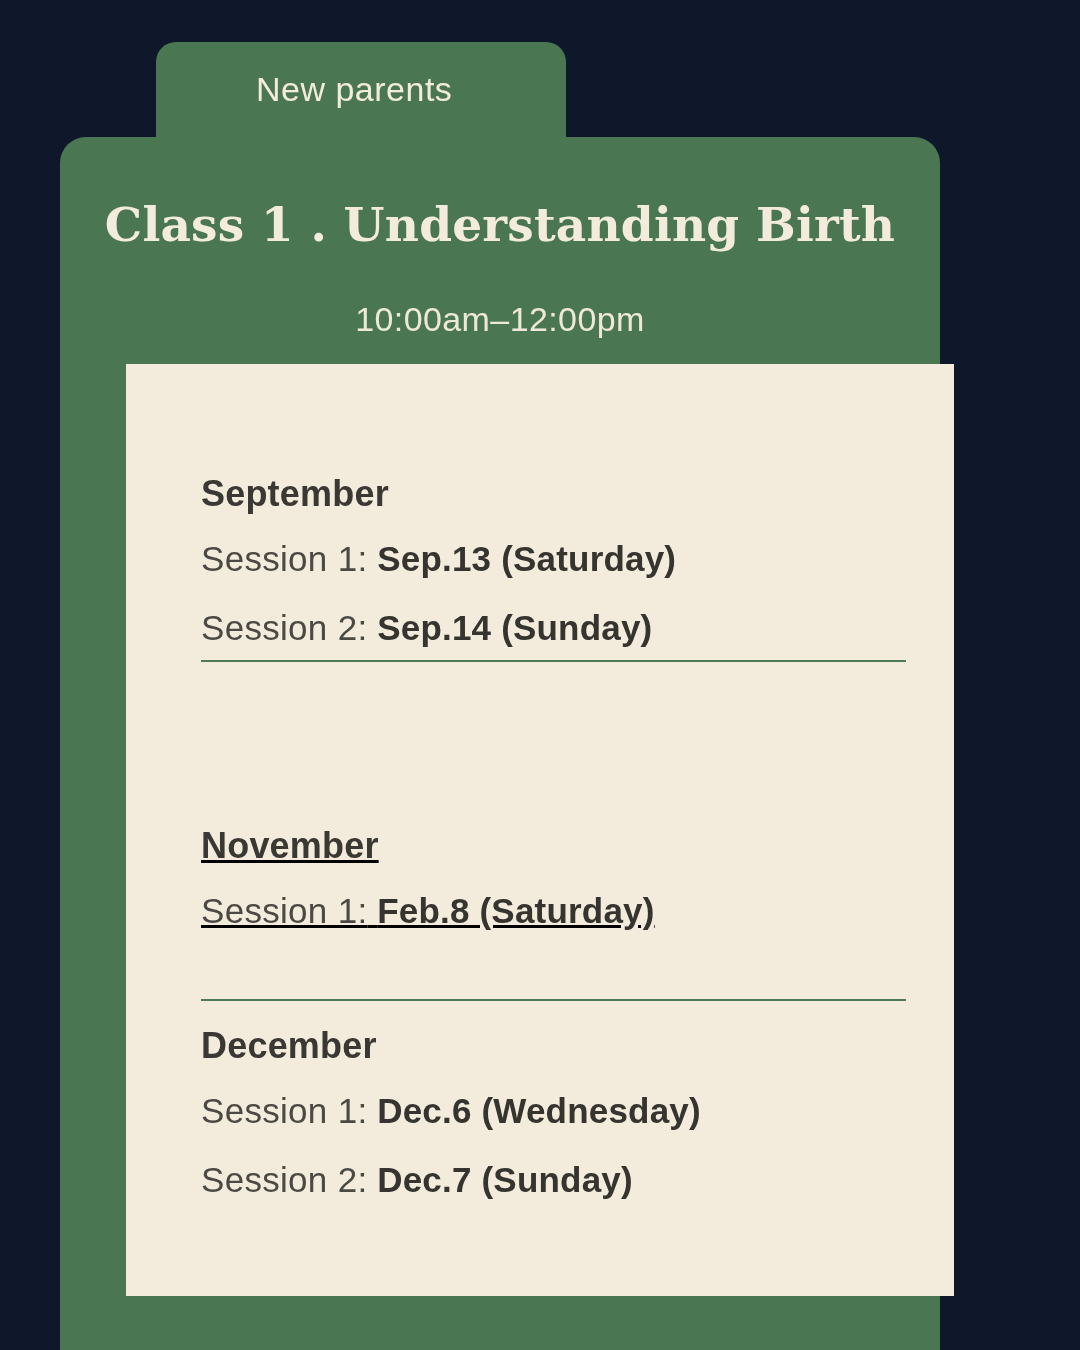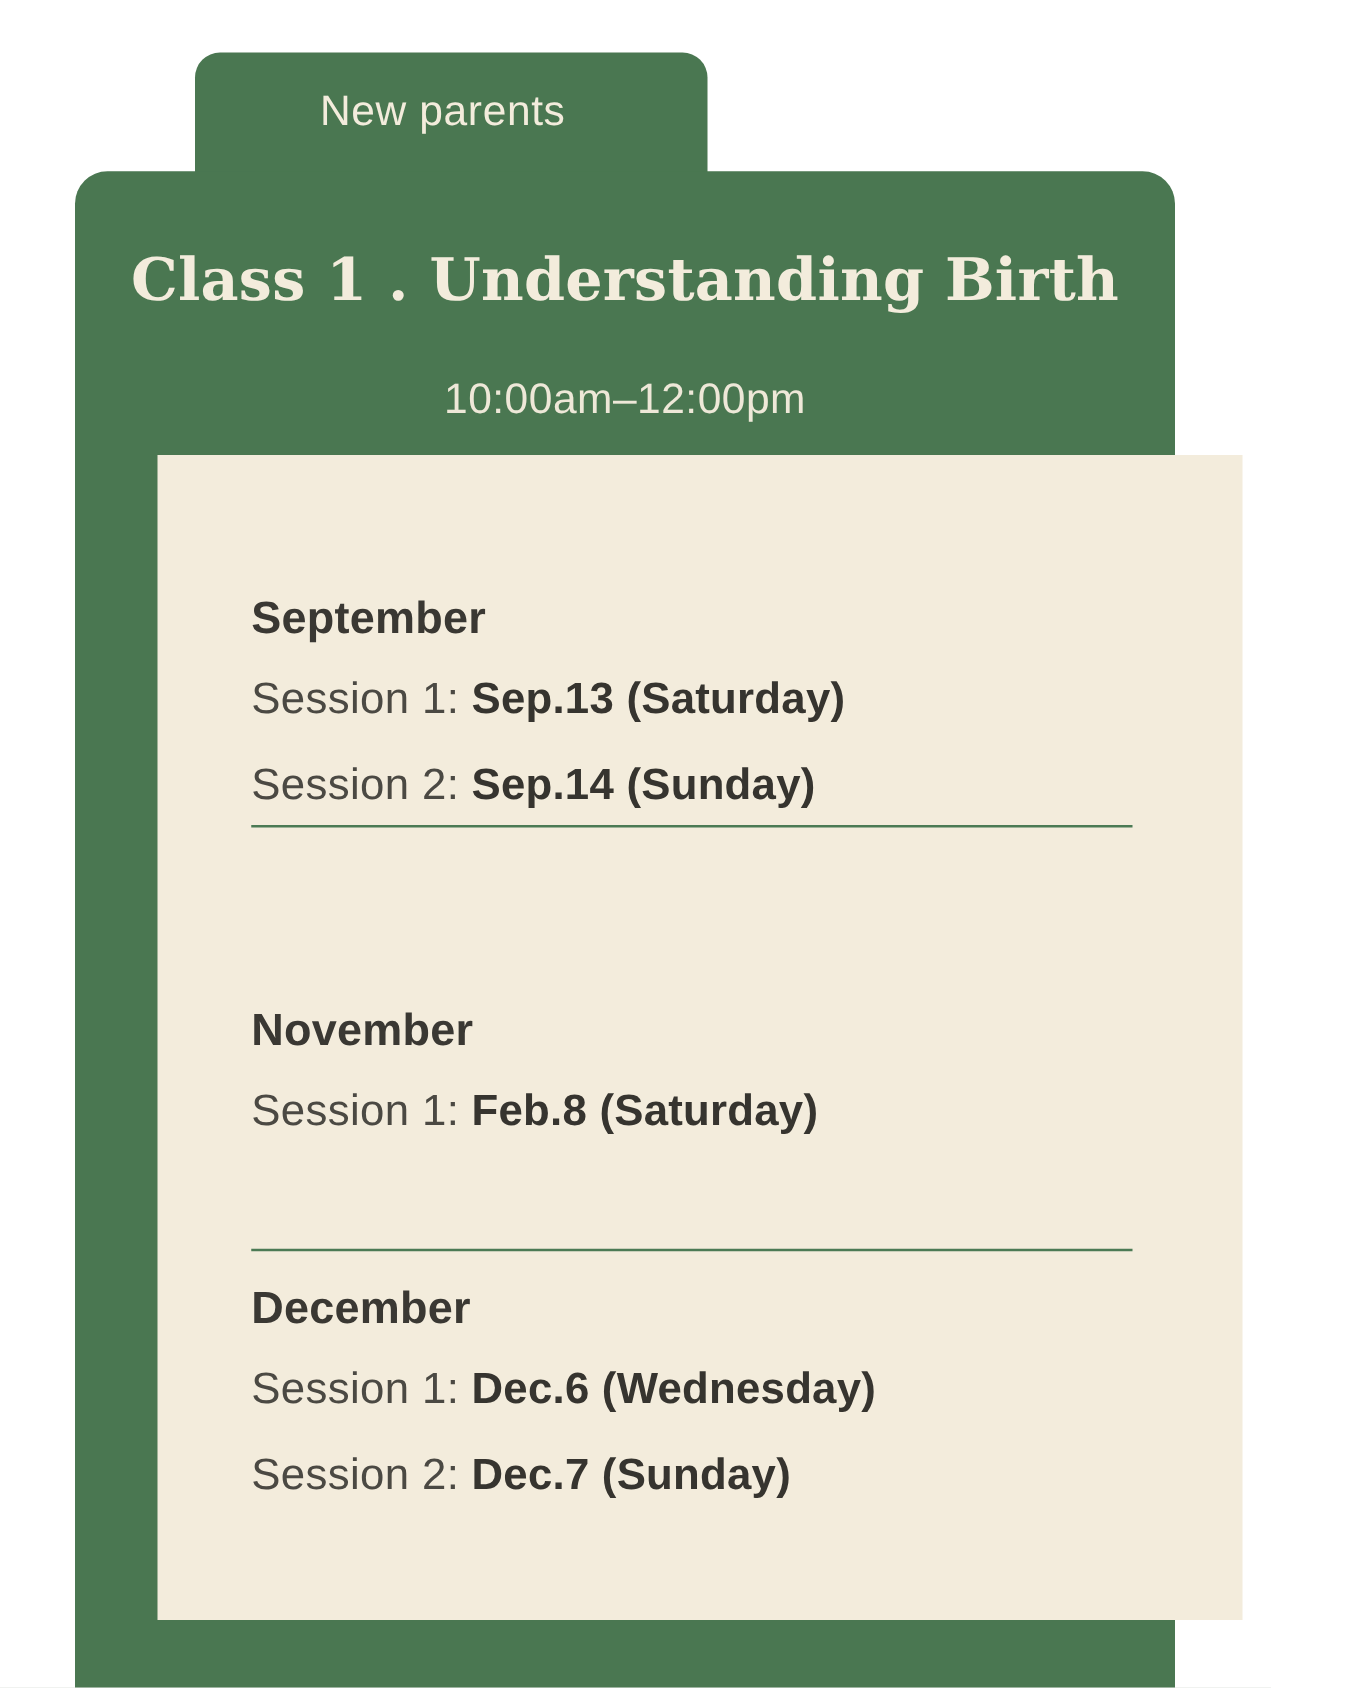--- a/index.html
+++ b/index.html
@@ -11,21 +11,21 @@
     height: 1350px;
     overflow: hidden;
     background: #cddce3;
     font-family: "Liberation Sans", sans-serif;
   }
 
   .poster {
     position: relative;
     width: 1080px;
     height: 1350px;
-    background: #ffffff;
+    background: #0f172a;
   }
 
   
   .tab {
     position: absolute;
     left: 156px;
     top: 42px;
     width: 410px;
     height: 110px;
     background: #4a7751;
@@ -84,30 +84,29 @@
   }
 
   
   .panel {
     position: absolute;
     left: 66px;
     top: 227px;
     width: 828px;
     height: 932px;
     background: #f3ecdc;
-    padding-left: 40px;
   }
 
   .month-block {
     position: absolute;
     left: 75px;
     width: 700px;
   }
   .month-block.m-sep { top: 110px; }
-  .month-block.m-nov { top: 440px; }
+  .month-block.m-nov { top: 462px; text-decoration: underline; }
   .month-block.m-dec { top: 662px; }
 
   .month-name {
     font-size: 36px;
     font-weight: 700;
     color: #3a3833;
     letter-spacing: 0.2px;
     margin: 0 0 6px 0;
     line-height: 1.1;
   }

